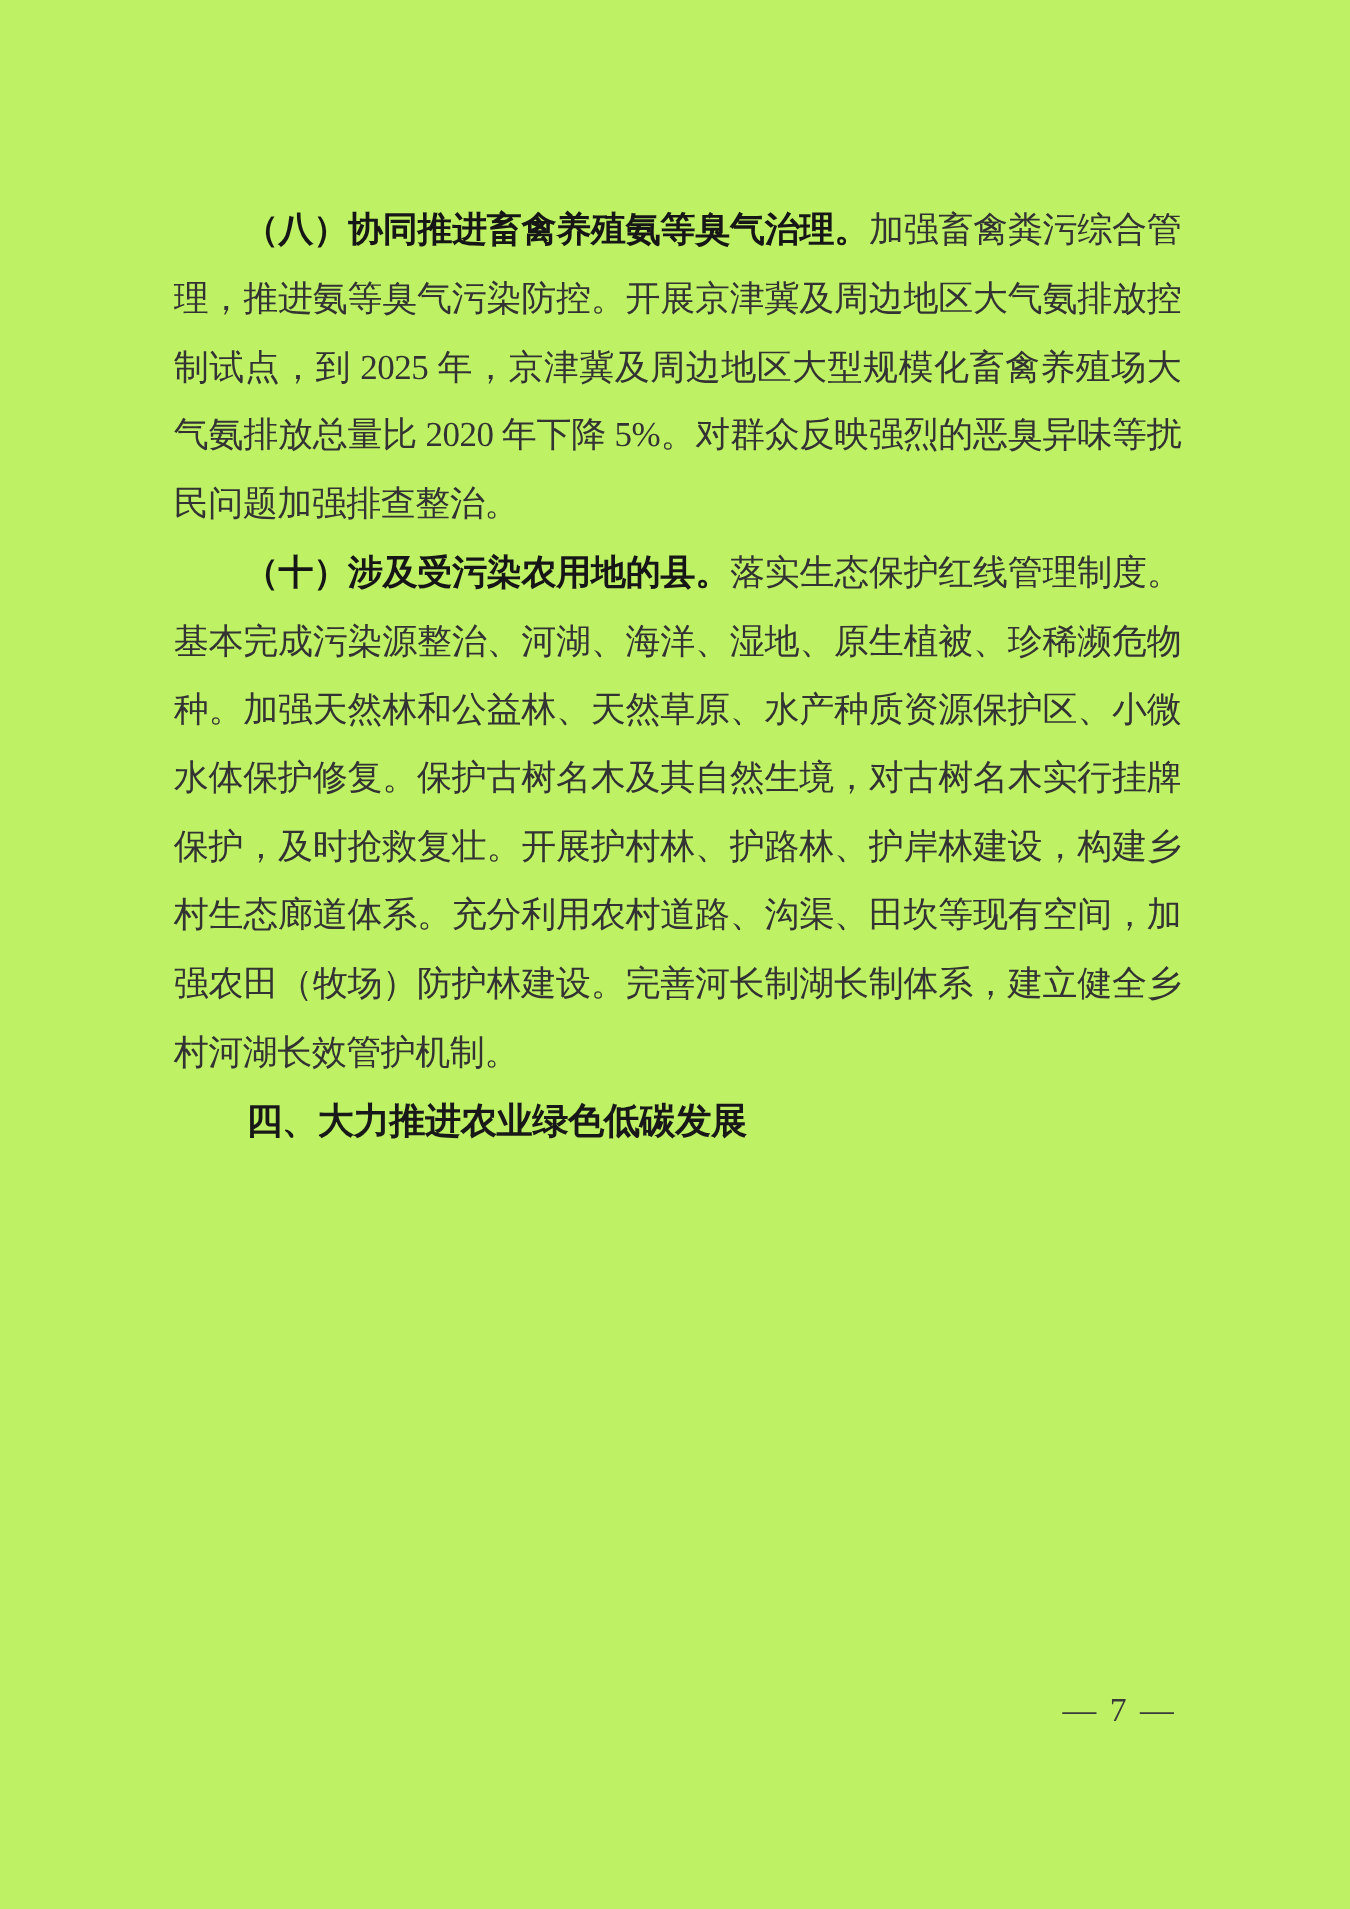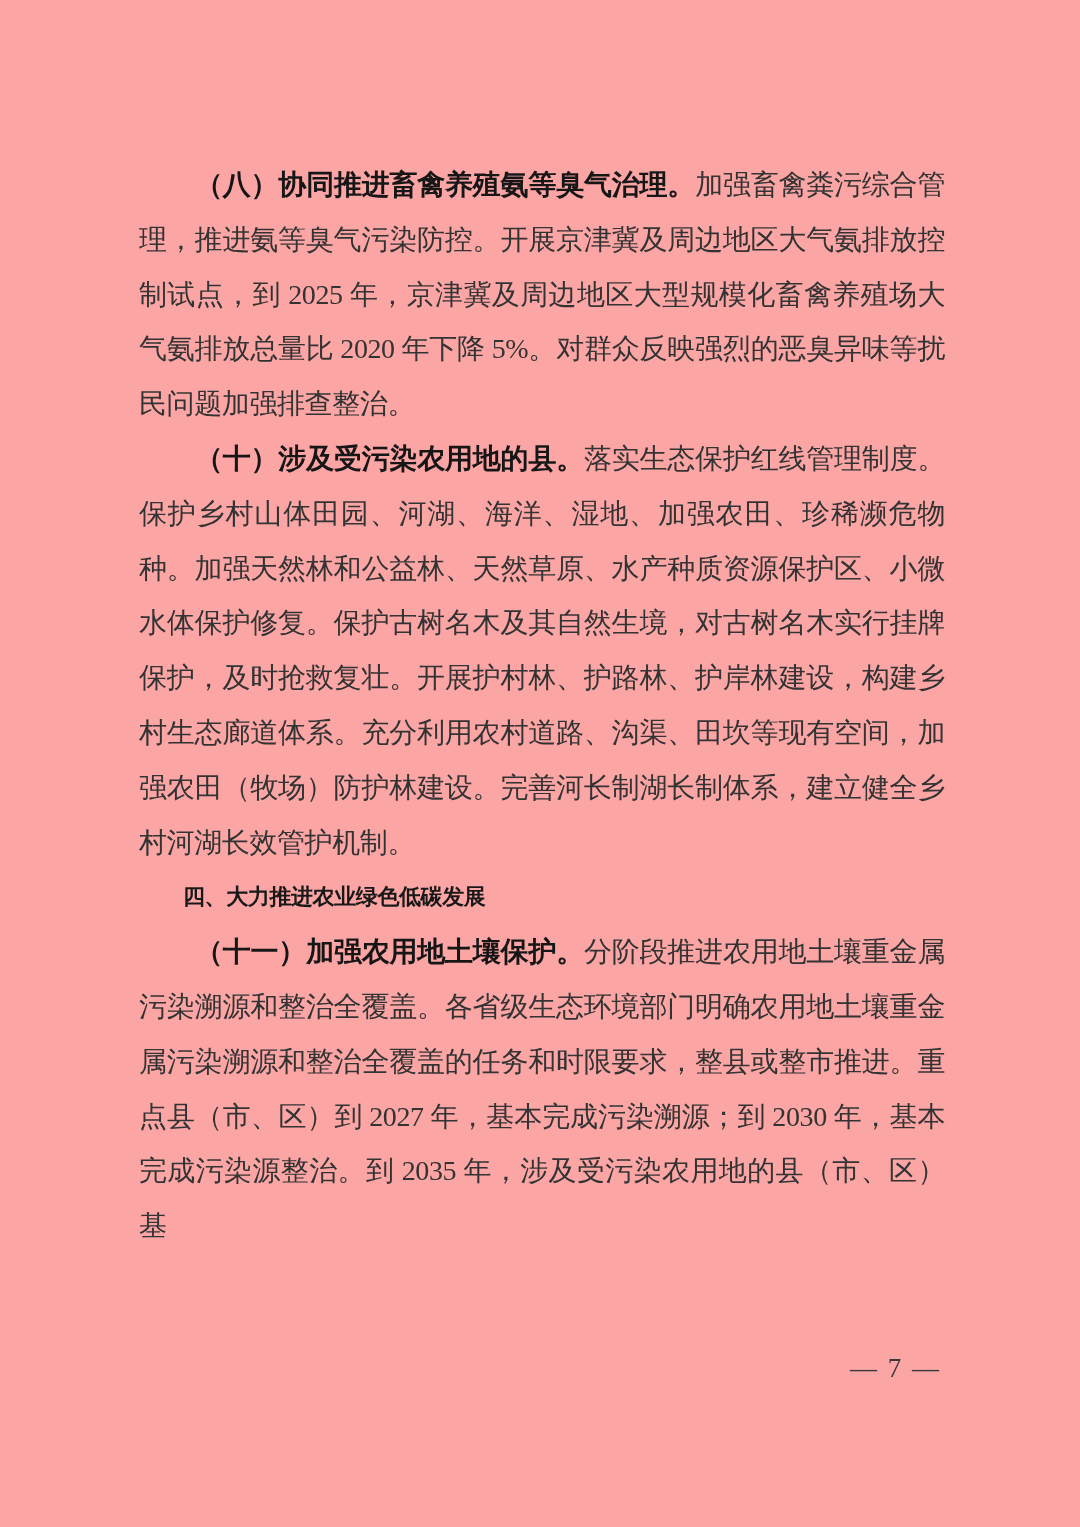--- a/index.html
+++ b/index.html
@@ -4,21 +4,21 @@
 <style>
   html, body {
     margin: 0;
     padding: 0;
     background: #ffffff;
   }
   .sheet {
     position: relative;
     width: 1080px;
     height: 1527px;
-    background: #fca5a5;
+    background: #bef264;
     overflow: hidden;
     font-family: "Liberation Serif", "DejaVu Serif", serif;
   }
   .text-block {
     position: absolute;
     left: 139px;
     top: 158px;
     width: 806px;
     font-size: 28px;
     line-height: 54.8px;
@@ -38,21 +38,21 @@
   .para-body {
     font-weight: 400;
     color: #333333;
   }
   .section-heading {
     margin: 0;
     padding: 0;
     text-indent: 2em;
     font-family: "Liberation Sans", "DejaVu Sans", sans-serif;
     font-weight: 700;
-    font-size: 22px;
+    font-size: 29px;
     line-height: 54.8px;
     color: #181818;
     text-align: left;
   }
   .page-number {
     position: absolute;
     top: 1350px;
     right: 139px;
     font-family: "Liberation Serif", "DejaVu Serif", serif;
     font-size: 27px;
@@ -65,23 +65,22 @@
 </head>
 <body>
 
 <div class="sheet">
 
   <div class="text-block">
 
     <p><span class="para-lead">（八）协同推进畜禽养殖氨等臭气治理。</span><span class="para-body">加强畜禽粪污综合管理，推进氨等臭气污染防控。开展京津冀及周边地区大气氨排放控制试点，到 2025 年，京津冀及周边地区大型规模化畜禽养殖场大气氨排放总量比 2020 年下降 5%。对群众反映强烈的恶臭异味等扰民问题加强排查整治。</span></p>
 
 
-    <p><span class="para-lead">（十）涉及受污染农用地的县。</span><span class="para-body">落实生态保护红线管理制度。保护乡村山体田园、河湖、海洋、湿地、加强农田、珍稀濒危物种。加强天然林和公益林、天然草原、水产种质资源保护区、小微水体保护修复。保护古树名木及其自然生境，对古树名木实行挂牌保护，及时抢救复壮。开展护村林、护路林、护岸林建设，构建乡村生态廊道体系。充分利用农村道路、沟渠、田坎等现有空间，加强农田（牧场）防护林建设。完善河长制湖长制体系，建立健全乡村河湖长效管护机制。</span></p>
+    <p><span class="para-lead">（十）涉及受污染农用地的县。</span><span class="para-body">落实生态保护红线管理制度。基本完成污染源整治、河湖、海洋、湿地、原生植被、珍稀濒危物种。加强天然林和公益林、天然草原、水产种质资源保护区、小微水体保护修复。保护古树名木及其自然生境，对古树名木实行挂牌保护，及时抢救复壮。开展护村林、护路林、护岸林建设，构建乡村生态廊道体系。充分利用农村道路、沟渠、田坎等现有空间，加强农田（牧场）防护林建设。完善河长制湖长制体系，建立健全乡村河湖长效管护机制。</span></p>
 
     <h2 class="section-heading">四、大力推进农业绿色低碳发展</h2>
 
-    <p><span class="para-lead">（十一）加强农用地土壤保护。</span><span class="para-body">分阶段推进农用地土壤重金属污染溯源和整治全覆盖。各省级生态环境部门明确农用地土壤重金属污染溯源和整治全覆盖的任务和时限要求，整县或整市推进。重点县（市、区）到 2027 年，基本完成污染溯源；到 2030 年，基本完成污染源整治。到 2035 年，涉及受污染农用地的县（市、区）基</span></p>
 
   </div>
 
   <div class="page-number">— 7 —</div>
 
 </div>
 
 </body></html>

